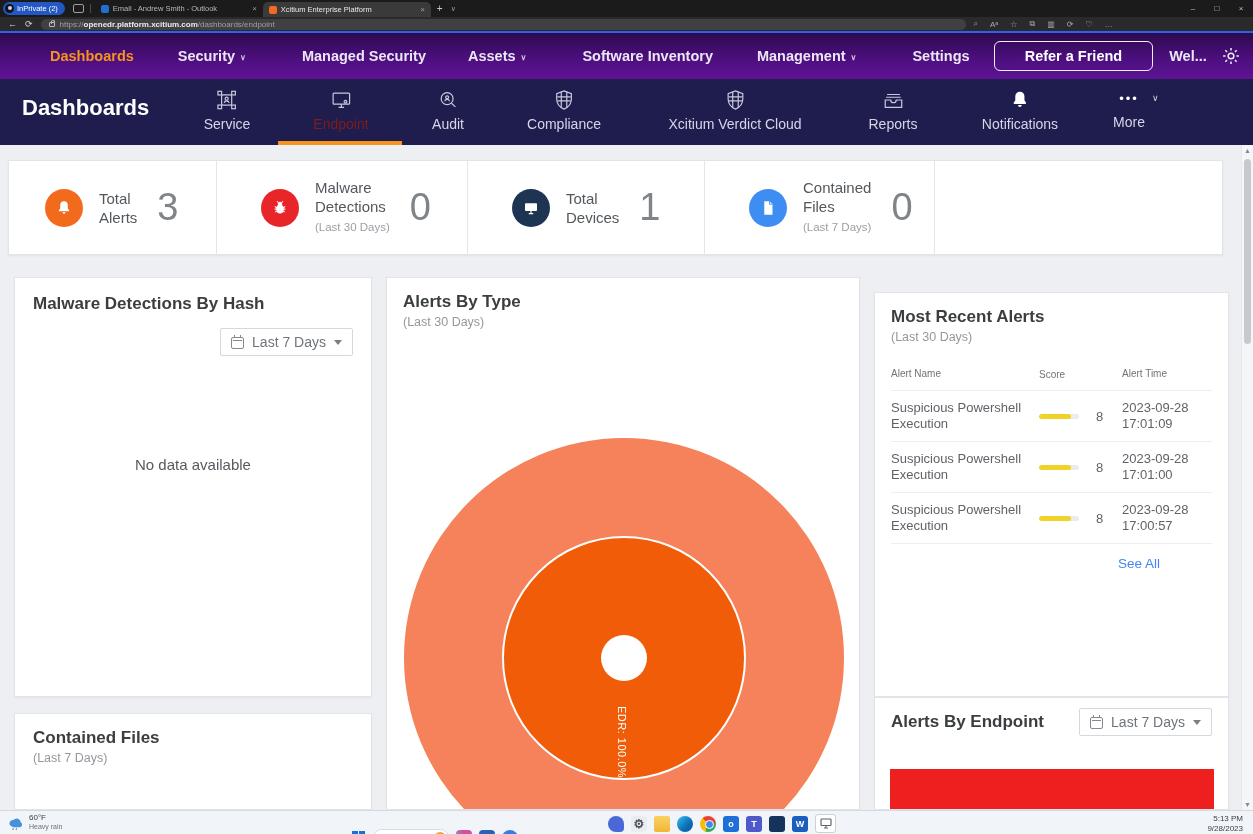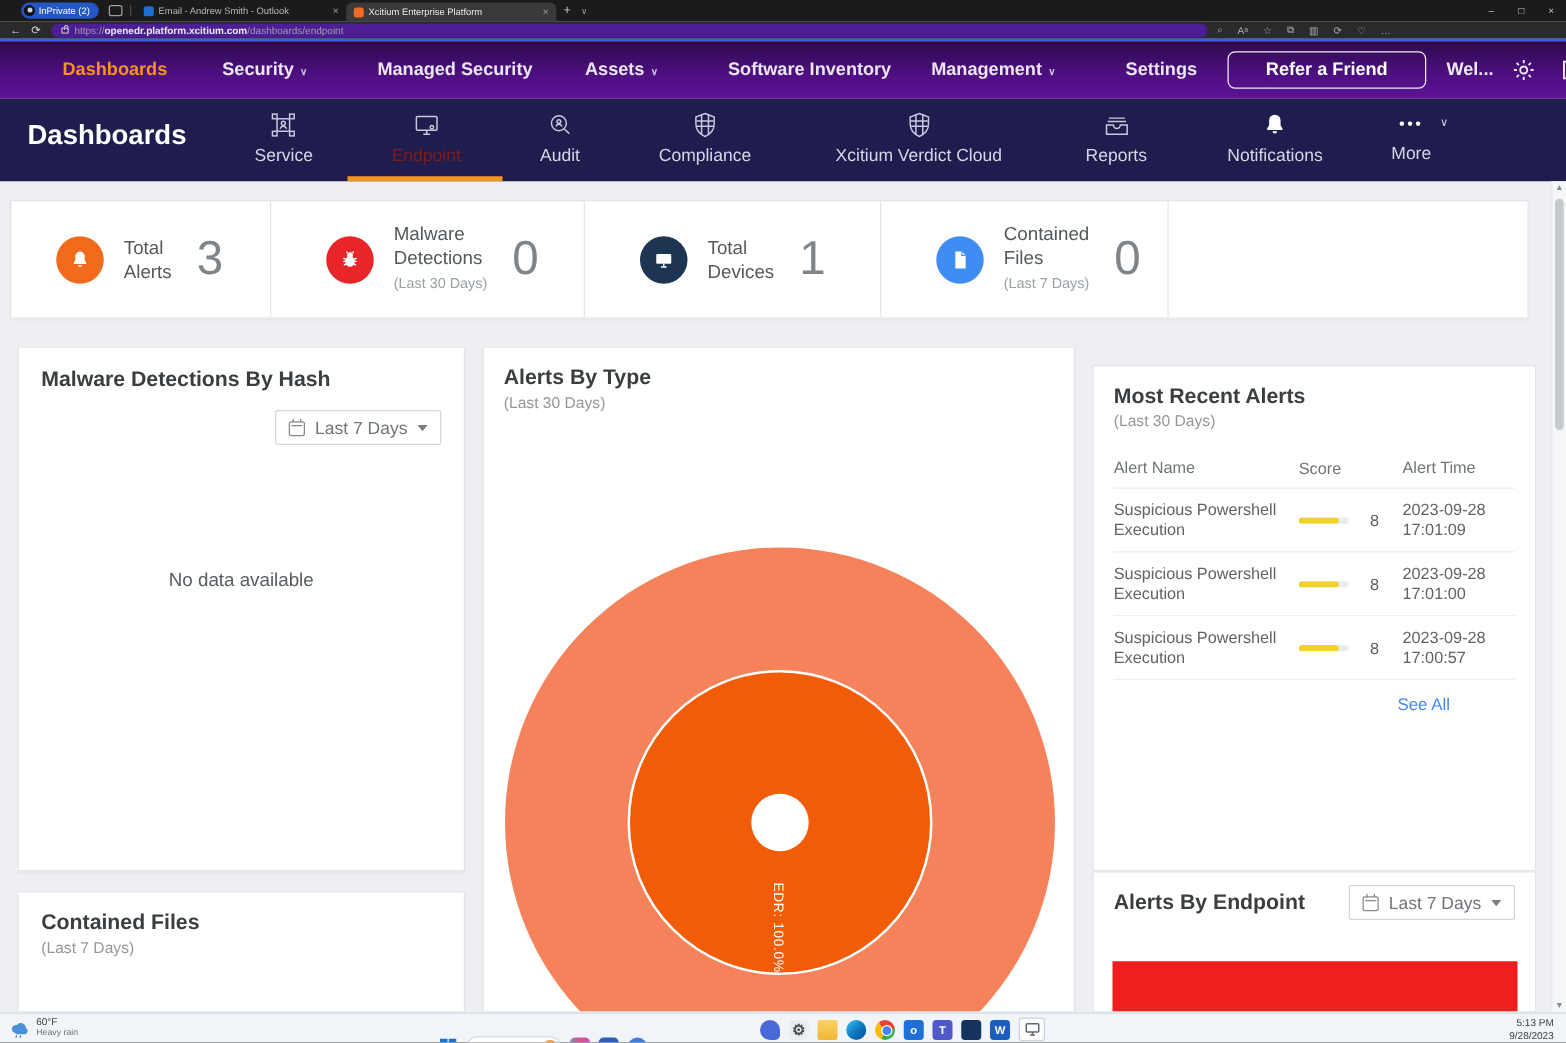--- a/index.html
+++ b/index.html
@@ -1,38 +1,38 @@
 <!DOCTYPE html>
 <html><head>
 <meta charset="utf-8">
 <style>
   *{margin:0;padding:0;box-sizing:border-box}
   body{font-family:"Liberation Sans",sans-serif;background:#000}
   .screen{position:relative;width:1253px;height:834px;background:#edeff2;overflow:hidden;font-family:"Liberation Sans",sans-serif}
 
   
   .tabstrip{position:absolute;left:0;top:0;width:100%;height:17px;background:#1b1b1b;display:flex;align-items:center}
-  .inprivate{display:flex;align-items:center;gap:3px;background:#2357c4;border-radius:8px;height:13px;padding:0 7px 0 2px;margin-left:17px;color:#fff;font-size:7.5px;white-space:nowrap}
+  .inprivate{display:flex;align-items:center;gap:3px;background:#2357c4;border-radius:8px;height:13px;padding:0 7px 0 2px;margin-left:3px;color:#fff;font-size:7.5px;white-space:nowrap}
   .inprivate .av{width:9px;height:9px;border-radius:50%;background:#11131a;display:inline-block;position:relative}
   .inprivate .av::after{content:"";position:absolute;left:2.5px;top:1.5px;width:4px;height:4px;border-radius:50%;background:#cfd3da}
   .tabactions{width:11px;height:9px;border:1px solid #9aa0a6;border-radius:2px;margin:0 6px 0 8px}
   .tabsep{width:1px;height:9px;background:#4a4a4a;margin-right:4px}
   .btab{display:flex;align-items:center;gap:4px;width:168px;height:15px;padding:0 6px;color:#b4b8bc;font-size:7.5px;white-space:nowrap;overflow:hidden}
   .btab.active{background:#3a3a3a;border-radius:5px 5px 0 0;color:#e6e8ea;height:15px;margin-top:2px}
   .favicon{width:8px;height:8px;border-radius:2px;flex:0 0 auto}
   .fav-outlook{background:#1d6fd4}
   .fav-x{background:#f26b22}
   .btab .cl{margin-left:auto;color:#9aa0a6;font-size:8px}
   .newtab{color:#c8cbce;font-size:10px;margin-left:6px}
   .tabmenu{color:#9aa0a6;font-size:7px;margin-left:8px}
   .wctrls{margin-left:auto;display:flex;color:#c3c6c9;font-size:8px}
   .wctrls span{width:24px;text-align:center}
   .addrbar{position:absolute;left:0;top:17px;width:100%;height:14px;background:#2a2a2a;display:flex;align-items:center;padding:0 8px;gap:8px}
   .navg{color:#cfd2d6;font-size:9px;line-height:9px}
-  .urlpill{width:925px;height:11px;background:#4c1d95;border-radius:6px;display:flex;align-items:center;padding:0 8px;gap:5px;font-size:8px;white-space:nowrap;overflow:hidden}
+  .urlpill{width:925px;height:11px;background:#404040;border-radius:6px;display:flex;align-items:center;padding:0 8px;gap:5px;font-size:8px;white-space:nowrap;overflow:hidden}
   .lock{width:6px;height:5px;border:1px solid #b7bbbf;border-radius:1px;position:relative;margin-top:1px}
   .lock::before{content:"";position:absolute;left:1px;top:-3px;width:2px;height:3px;border:1px solid #b7bbbf;border-bottom:none;border-radius:2px 2px 0 0}
   .u-dim{color:#9aa0a6}.u-strong{color:#e8eaed;font-weight:bold}
   .addricons{display:flex;gap:12px;color:#a9aeb3;font-size:8px;align-items:center}
   .blueline{position:absolute;left:0;top:31px;width:100%;height:2px;background:#2d5ff0}
 
   
   .pnav{position:absolute;left:0;top:33px;width:100%;height:46px;background:linear-gradient(180deg,#2c0a4d 0%,#4c0f7e 55%,#5e1395 100%);display:flex;align-items:center;padding:0 20px 0 12px;color:#ece6f4}
   .pnav .item{font-size:14.5px;font-weight:bold;white-space:nowrap;display:flex;align-items:center;gap:5px}
   .pnav .caret{font-size:8px;color:#cfc3de;margin-top:2px}
@@ -85,21 +85,21 @@
   .type-card{left:386px;top:277px;width:474px;height:533px;padding:14px 16px;overflow:hidden}
   .donut-outer{position:absolute;left:17px;top:160px;width:440px;height:440px;border-radius:50%;background:#f5825a}
   .donut-inner{position:absolute;left:115px;top:258px;width:244px;height:244px;border-radius:50%;background:#f15c09;border:2px solid #fff}
   .donut-hole{position:absolute;left:214px;top:357px;width:46px;height:46px;border-radius:50%;background:#fff}
   .donut-label{position:absolute;left:229px;top:428px;height:80px;writing-mode:vertical-rl;font-size:11px;color:#fff;letter-spacing:.5px}
 
   
   .recent-card{left:874px;top:292px;width:355px;height:405px;padding:14px 16px}
   .ra-table{margin-top:16px;font-size:13px;color:#5f6368}
   .ra-row{display:flex;align-items:center;border-bottom:1px solid #eceef0;padding:9px 0}
-  .ra-head{font-size:13px;color:#6f7478;font-weight:normal;padding:6px 0 8px}
+  .ra-head{font-size:10px;color:#6f7478;font-weight:normal;padding:6px 0 8px}
   .ra-name{flex:0 0 148px;font-weight:normal;line-height:16px;padding-right:8px}
   .ra-head .ra-name{font-weight:normal}
   .ra-score{flex:0 0 83px;display:flex;align-items:center}
   .ra-time{flex:1;line-height:16px}
   .score-track{width:40px;height:5px;background:#e9ecef;border-radius:3px;overflow:hidden}
   .score-fill{height:100%;background:#f0d228;border-radius:3px}
   .score-num{margin-left:17px}
   .see-all{text-align:right;margin-top:12px;padding-right:52px;font-size:13.5px;color:#4285f4}
   .endpoint-card{left:874px;top:697px;width:355px;height:113px;padding:10px 16px;overflow:hidden}
   .ep-head{display:flex;align-items:center;justify-content:space-between}
@@ -205,21 +205,21 @@
     <span class="item" style="margin-left:56px">
         <span>Managed Security</span>
       </span>
     <span class="item" style="margin-left:42px">
         <span>Assets</span>
         <span class="caret">∨</span>
       </span>
     <span class="item" style="margin-left:56px">
         <span>Software Inventory</span>
       </span>
-    <span class="item" style="margin-left:32px">
+    <span class="item" style="margin-left:44px">
         <span>Management</span>
         <span class="caret">∨</span>
       </span>
     <span class="item" style="margin-left:56px">
         <span>Settings</span>
       </span>
     <span class="refer-btn" style="margin-left:24px">Refer a Friend</span>
     <span class="item" style="margin-left:16px">Wel...</span>
     <span class="pnav-ico" style="margin-left:14px">
       <svg width="20" height="20" viewBox="0 0 24 24" fill="none" stroke="currentColor" stroke-width="1.8">

